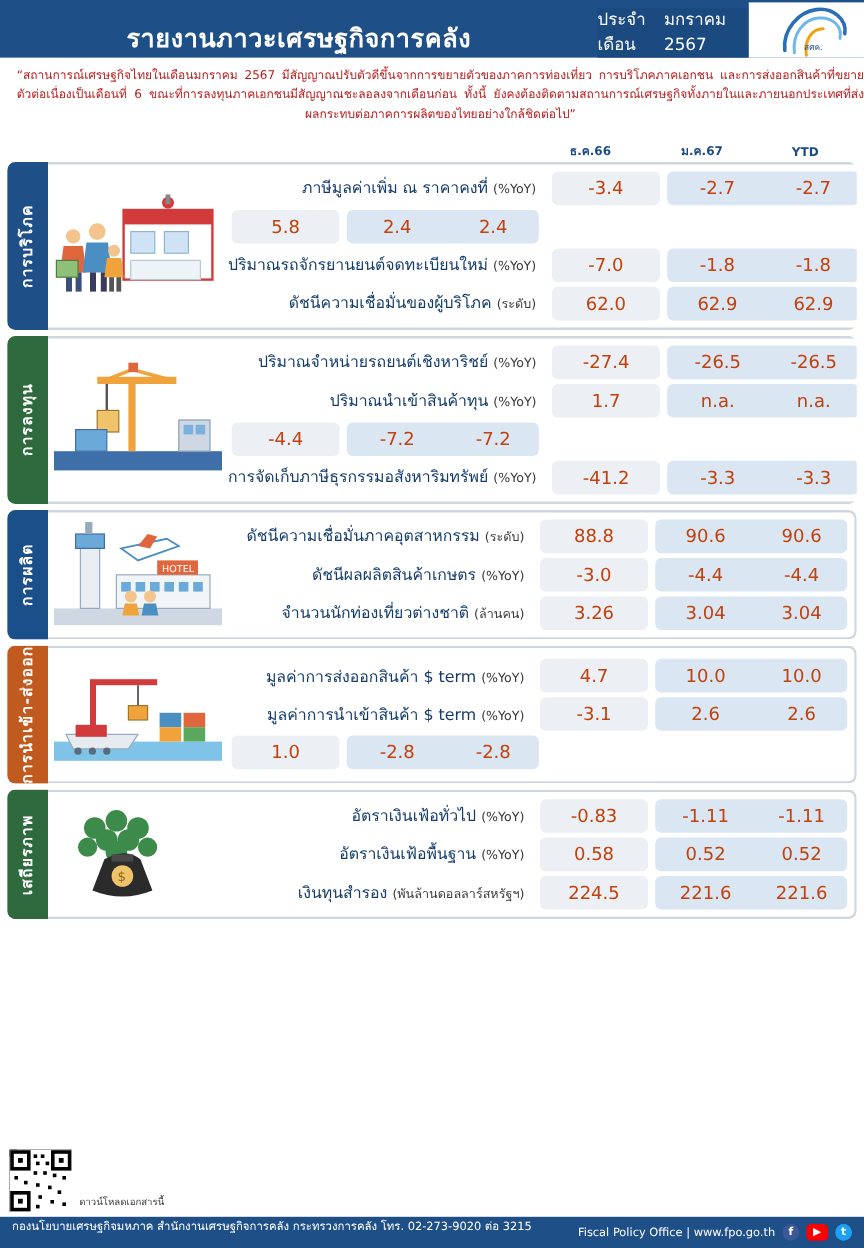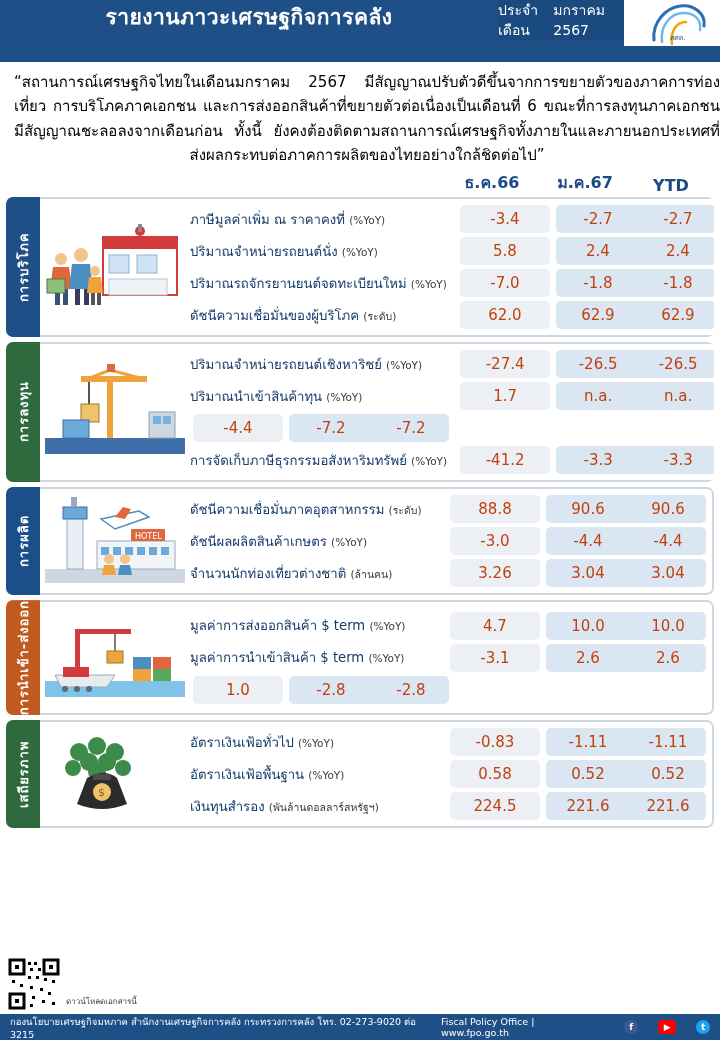--- a/index.html
+++ b/index.html
@@ -7,22 +7,22 @@
   body {
     width:720px; height:1040px;
     font-family:"DejaVu Sans","Liberation Sans",sans-serif;
     background:#ffffff;
     position:relative;
     overflow:hidden;
   }
 
   
   .header {
-    display:flex; align-items:flex-start;
-    height:62px;
+    display:flex; align-items:flex-end;
+    height:48px;
     background:#1e4f87;
   }
   .header-title {
     flex:1;
     display:flex; align-items:center; justify-content:center;
     color:#ffffff; font-size:21px; font-weight:bold;
     letter-spacing:.5px;
   }
   .header-period {
     width:126px;
@@ -36,35 +36,35 @@
     display:flex; align-items:center; justify-content:center;
     position:relative;
     padding-left:18px;
   }
   .logo-mark { position:relative; width:70px; height:46px; }
   .logo-mark svg { position:absolute; left:0; top:0; }
 
   
   .summary {
     padding:8px 0 6px 14px;
-    color:#000000;
-    font-size:15px;
+    color:#b91c1c;
+    font-size:10px;
     line-height:1.62;
     text-align:justify;
     text-align-last:center;
   }
 
   
   .colheads {
     display:flex; align-items:flex-end;
     padding:0 8px 2px 0;
     height:24px;
   }
   .colheads .spacer { flex:1; }
-  .ch { color:#1b4a86; font-size:16px; font-weight:bold; text-align:center; }
+  .ch { color:#1b4a86; font-size:10px; font-weight:bold; text-align:center; }
   .ch.c1 { width:96px; }
   .ch.c2 { width:90px; }
   .ch.c3 { width:82px; }
 
   
   .section {
     display:flex;
     margin:0 6px 5px 6px;
     border-radius:7px;
     overflow:hidden;
@@ -90,20 +90,21 @@
   .sec-icon {
     width:150px;
     display:flex; align-items:center; justify-content:center;
     flex-shrink:0;
   }
   .rows { flex:1; }
 
   .row { display:flex; align-items:center; height:100%; }
   .row-name {
     flex:1;
+    text-align:right;
     padding-right:10px;
     color:#143c6b;
     font-size:13.2px;
     white-space:nowrap;
   }
   .unit { font-size:10.5px; color:#3a3a3a; }
   .cell {
     text-align:center;
     font-size:15px;
     color:#c2410c;
@@ -135,21 +136,21 @@
   }
   .qr-caption { font-size:8px; color:#333; margin-left:6px; margin-bottom:2px; }
   .footer {
     position:absolute; left:0; bottom:0;
     width:100%; height:26px;
     background:#1e4f87;
     display:flex; justify-content:space-between;
     padding:0 10px;
     color:#ffffff; font-size:9.5px;
   }
-  .footer-right { display:flex; align-items:center; gap:20px; }
+  .footer-right { display:flex; align-items:center; gap:6px; }
   .soc { width:14px; height:14px; border-radius:50%; background:#ffffff;
          display:inline-flex; align-items:center; justify-content:center;
          font-size:9px; font-weight:bold; }
   .soc.fb { background:#3b5998; color:#fff; }
   .soc.yt { background:#ff0000; color:#fff; border-radius:4px; width:18px; }
   .soc.tw { background:#1da1f2; color:#fff; }
 </style>
 </head>
 <body>
 
@@ -211,21 +212,20 @@
     <div class="rows">
       <div class="row">
         <div class="row-name"><span>ภาษีมูลค่าเพิ่ม  ณ ราคาคงที่</span> <span class="unit">(%YoY)</span></div>
         <div class="cell c1">-3.4</div>
         <div class="pairwrap">
             <div class="cell c2">-2.7</div>
             <div class="cell c3">-2.7</div>
           </div>
       </div>
       <div class="row">
-        <div class="row-name"><span>ปริมาณจำหน่ายรถยนต์นั่ง</span> <span class="unit">(%YoY)</span></div>
         <div class="cell c1">5.8</div>
         <div class="pairwrap">
             <div class="cell c2">2.4</div>
             <div class="cell c3">2.4</div>
           </div>
       </div>
       <div class="row">
         <div class="row-name"><span>ปริมาณรถจักรยานยนต์จดทะเบียนใหม่</span> <span class="unit">(%YoY)</span></div>
         <div class="cell c1">-7.0</div>
         <div class="pairwrap">

